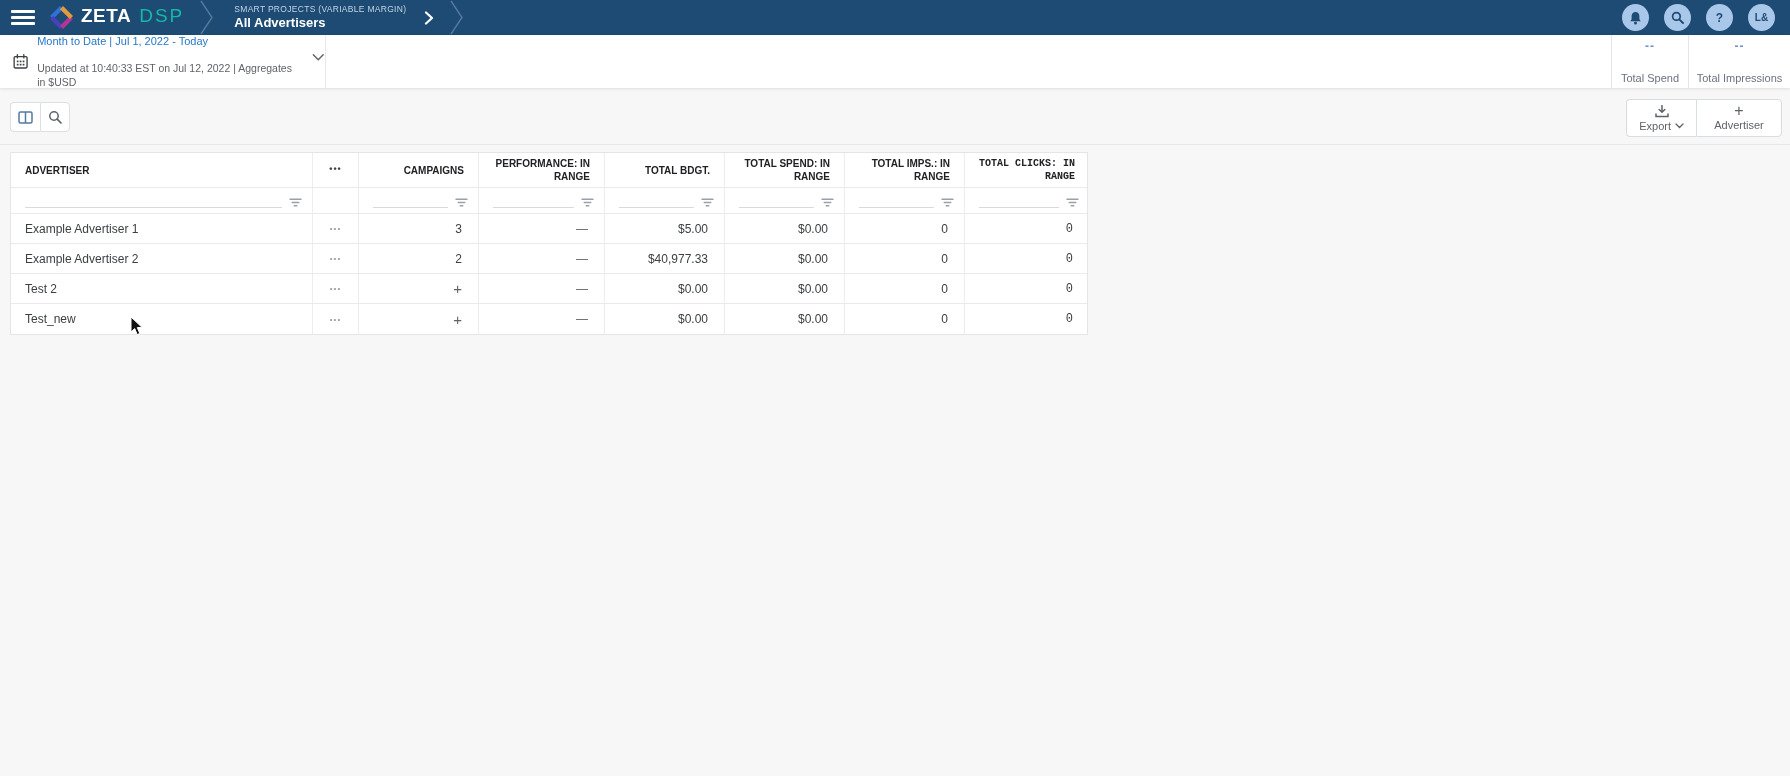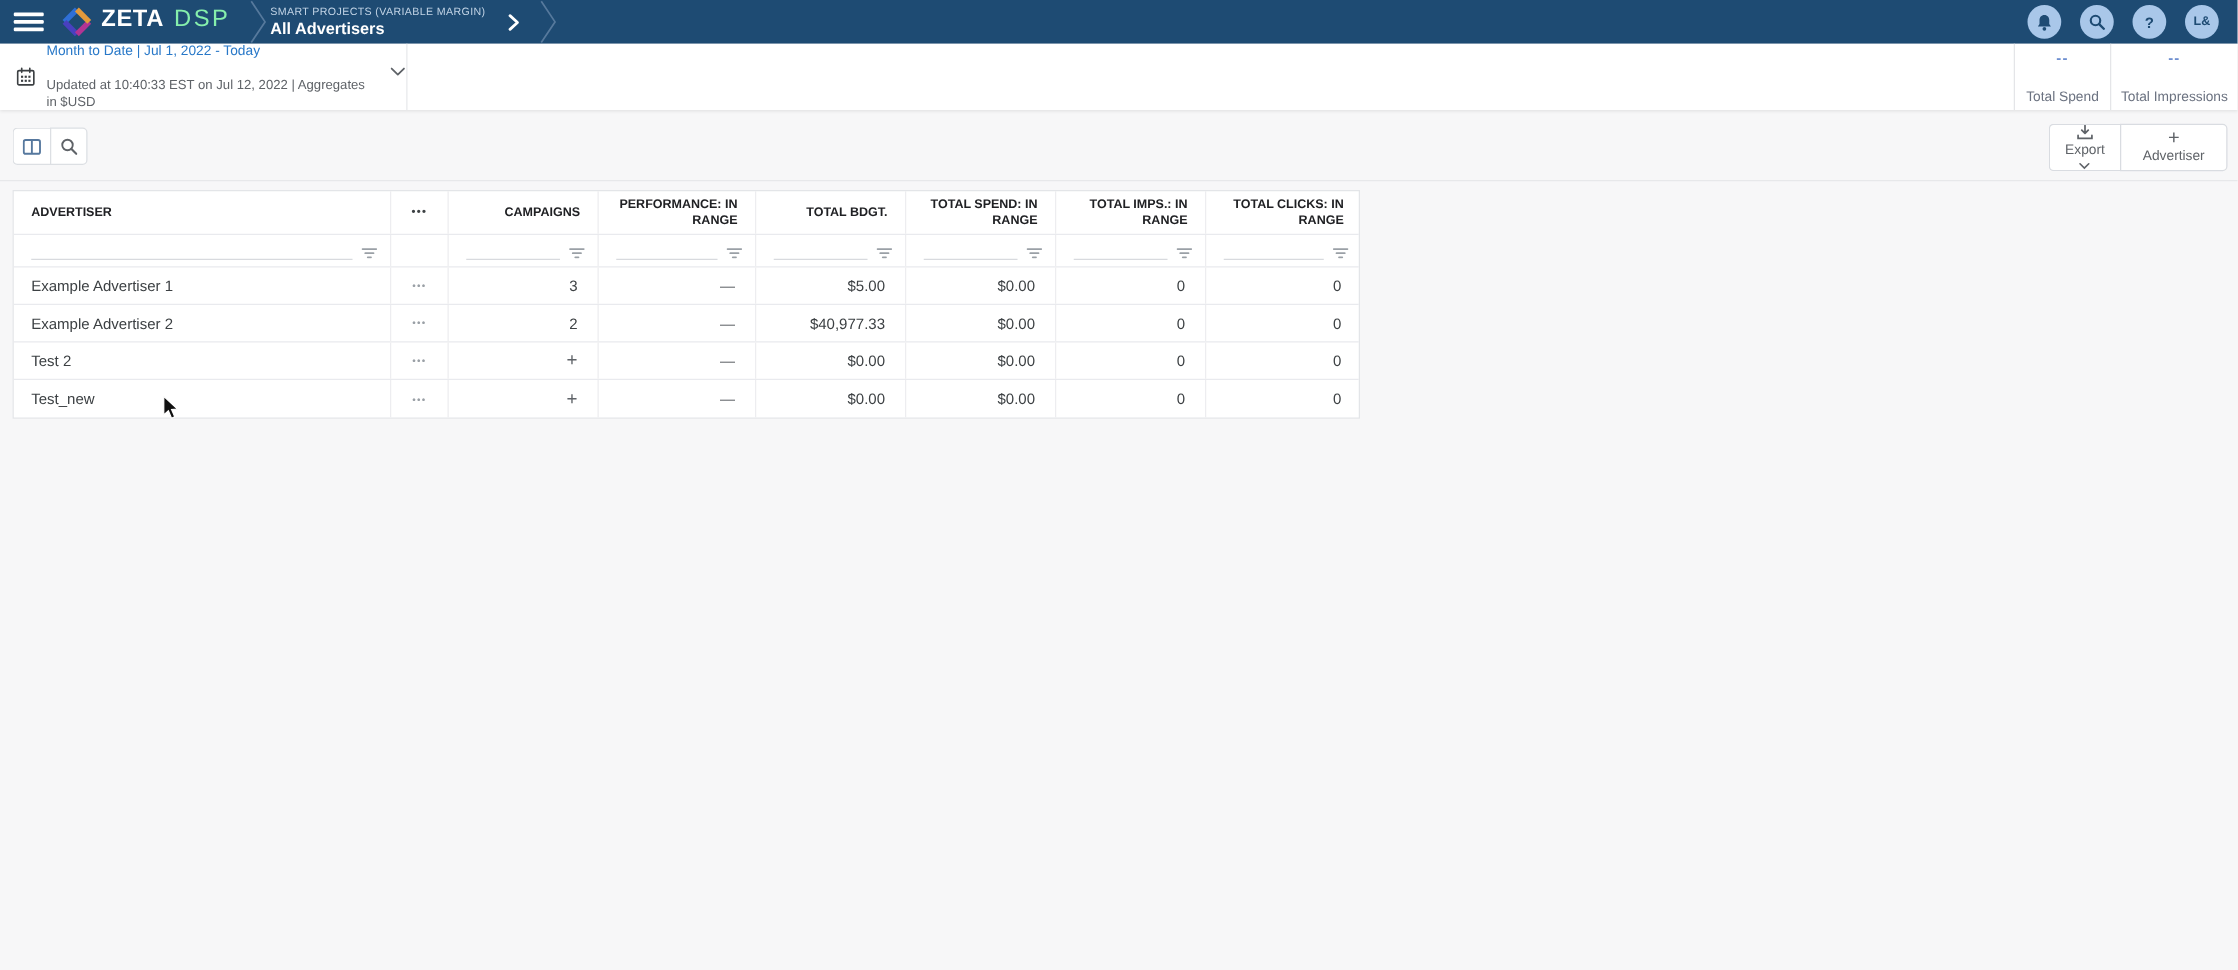--- a/index.html
+++ b/index.html
@@ -7,23 +7,23 @@
   body { font-family:"Liberation Sans", sans-serif; background:#f7f7f8; overflow:hidden; }
   .screen { position:relative; width:1790px; height:588px; }
 
   
   .topbar { position:absolute; left:0; top:0; width:1790px; height:35px; background:#1e4b73; display:flex; align-items:center; }
   .hamburger { width:24px; height:15px; margin-left:11px; display:flex; flex-direction:column; justify-content:space-between; cursor:pointer; }
   .hamburger span { display:block; height:2.6px; background:#ffffff; border-radius:1px; }
   .logo { display:flex; align-items:baseline; margin-left:14px; }
   .logo svg { align-self:center; margin-right:7px; }
   .brand { color:#ffffff; font-weight:bold; font-size:19px; letter-spacing:.5px; }
-  .brand-suffix { color:#86efac; font-weight:normal; font-size:19px; letter-spacing:2px; margin-left:8px; }
+  .brand-suffix { color:#14b8a6; font-weight:normal; font-size:19px; letter-spacing:2px; margin-left:8px; }
   .crumb-sep { margin-left:16px; height:35px; }
-  .crumb { margin-left:2px; display:flex; flex-direction:column; justify-content:center; line-height:1.25; }
+  .crumb { margin-left:20px; display:flex; flex-direction:column; justify-content:center; line-height:1.25; }
   .crumb-kicker { color:#c2d4e6; font-size:8.5px; letter-spacing:.3px; }
   .crumb-title { color:#ffffff; font-size:13px; font-weight:bold; }
   .crumb-next { margin-left:18px; color:#ffffff; cursor:pointer; display:flex; align-items:center; }
   .topbar-spacer { flex:1; }
   .circle-btn { width:27px; height:27px; border-radius:50%; background:#a9c7e9; color:#1e4b73; display:flex; align-items:center; justify-content:center; margin-right:15px; cursor:pointer; font-size:12px; font-weight:bold; }
   .circle-btn svg { display:block; }
 
   
   .datebar { position:absolute; left:0; top:35px; width:1790px; height:53px; background:#ffffff; box-shadow:0 1px 3px rgba(0,0,0,.10); display:flex; }
   .date-section { width:326px; border-right:1px solid #e8e9ec; display:flex; align-items:center; padding-left:13px; }
@@ -42,28 +42,28 @@
   
   .toolbar { position:absolute; left:0; top:88px; width:1790px; height:57px; border-bottom:1px solid #e7e8ea; }
   .view-group { position:absolute; left:10px; top:14px; display:flex; }
   .tool-btn { width:30px; height:30px; background:#ffffff; border:1px solid #dcdfe3; display:flex; align-items:center; justify-content:center; cursor:pointer; }
   .tool-btn:first-child { border-radius:4px 0 0 4px; border-right:none; }
   .tool-btn:last-child { border-radius:0 4px 4px 0; }
   .action-group { position:absolute; right:8px; top:11px; display:flex; }
   .action-btn { height:38px; background:#ffffff; border:1px solid #d9dce1; color:#5f6368; font-size:11px; display:flex; flex-direction:column; align-items:center; justify-content:center; gap:2px; cursor:pointer; padding:0 12px; }
   .action-btn.export { border-radius:4px 0 0 4px; border-right:none; min-width:57px; }
   .action-btn.advertiser { border-radius:0 4px 4px 0; min-width:86px; }
-  .btn-label-row { display:flex; align-items:center; gap:4px;flex-direction:column; }
+  .btn-label-row { display:flex; align-items:center; gap:4px; }
   .plus-glyph { font-size:16px; line-height:12px; font-weight:normal; }
 
   
   .grid { position:absolute; left:10px; top:152px; width:1078px; background:#ffffff; border:1px solid #e3e5e8; }
   .trow { display:grid; grid-template-columns:302px 46px 120px 126px 120px 120px 120px 124px; }
   .trow > div { border-right:1px solid #ededf0; }
-  .trow > div:last-child { border-right:none; }
+  .trow > div:last-child { border-right:none;font-family:Liberation Mono, monospace; }
   .hrow { border-bottom:1px solid #e9eaee; }
   .hcell { min-height:33px; display:flex; align-items:center; padding:4px 14px; font-size:10px; font-weight:bold; color:#202124; line-height:1.3; cursor:pointer; }
   .hcell.num { justify-content:flex-end; text-align:right; }
   .hcell.menu { justify-content:center; color:#3c4043; font-size:9px; letter-spacing:1px; }
   .frow { border-bottom:1px solid #e9eaee; height:26px; }
   .fcell { display:flex; align-items:flex-end; padding:0 10px 5px 14px; gap:7px; }
   .finput { flex:1; height:12px; border-bottom:1px solid #d8dade; cursor:text; }
   .fcell svg { margin-bottom:1px; flex-shrink:0; }
   .drow { border-bottom:1px solid #e9eaee; height:30px; cursor:pointer; }
   .drow:last-child { border-bottom:none; }

